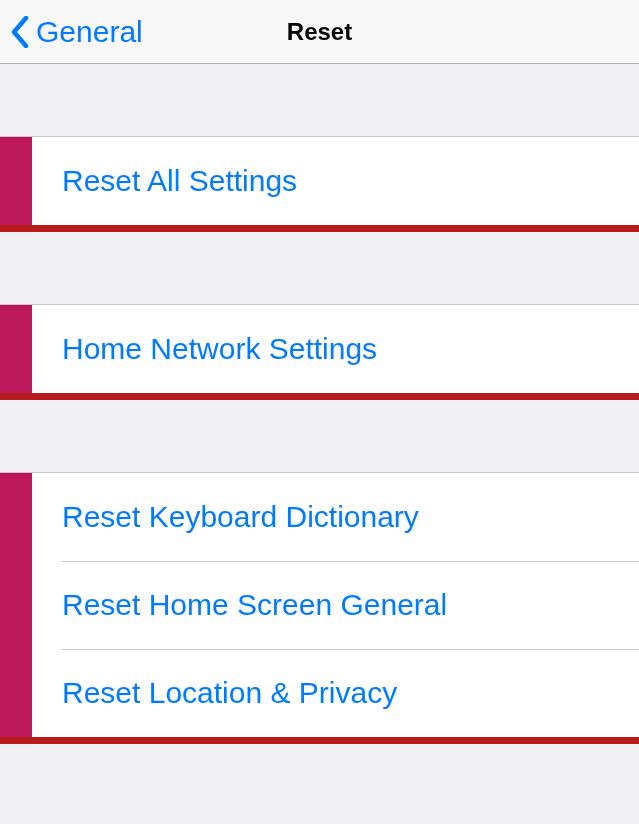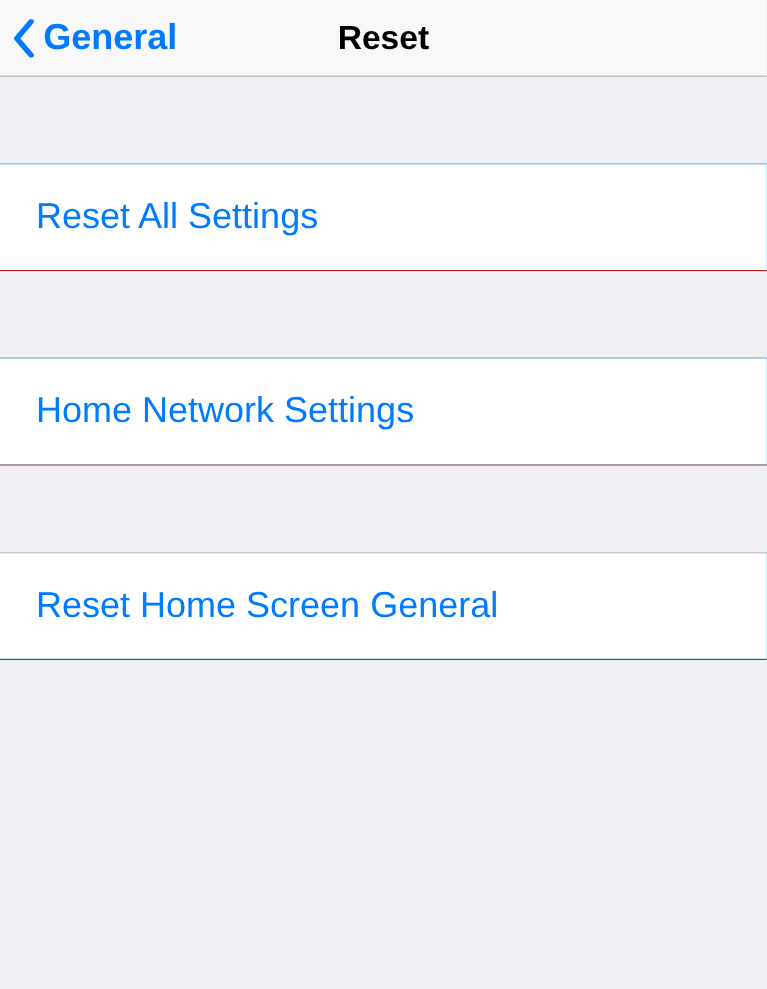--- a/index.html
+++ b/index.html
@@ -36,27 +36,27 @@
       align-items: center;
       justify-content: center;
     }
     .back-chevron svg {
       display: block;
     }
     .back-label {
       font-size: 30px;
       color: #007aff;
       margin-left: 4px;
-      font-weight: 700;
+      font-weight: 400;
     }
     .navbar-title {
       position: absolute;
       left: 50%;
       transform: translateX(-50%);
-      font-size: 28px;
+      font-size: 24px;
       font-weight: 600;
       color: #000;
     }
     .section-gap {
       height: 72px;
       background: #efeff4;
     }
     .row {
       height: 88px;
       display: flex;
@@ -75,22 +75,23 @@
       content: "";
       position: absolute;
       top: 0;
       left: 30px;
       right: 0;
       height: 1px;
       background: #c8c7cc;
     }
     .group {
       border-top: 1px solid #c8c7cc;
-      border-bottom: 1px solid #b91c1c;
-      background: #0ea5e9;
+      border-bottom: 7px solid #b91c1c;
+      background: #be185d;
+      padding-left: 32px;
     }
   </style>
 </head>
 <body>
 
 <div class="navbar">
   <div class="back-button">
     <span class="back-chevron">
       <svg width="18" height="32" viewBox="0 0 18 32" fill="none">
         <polyline points="15,2 3,16 15,30" stroke="#007aff" stroke-width="4.5" stroke-linecap="round" stroke-linejoin="round" fill="none"></polyline>
@@ -114,15 +115,21 @@
 <div class="group">
   <div class="row">
     <span class="row-label">Home Network Settings</span>
   </div>
 </div>
 
 <div class="section-gap"></div>
 
 <div class="group">
   <div class="row">
+    <span class="row-label">Reset Keyboard Dictionary</span>
+  </div>
+  <div class="row">
     <span class="row-label">Reset Home Screen General</span>
+  </div>
+  <div class="row">
+    <span class="row-label">Reset Location &amp; Privacy</span>
   </div>
 </div>
 
 </body></html>

